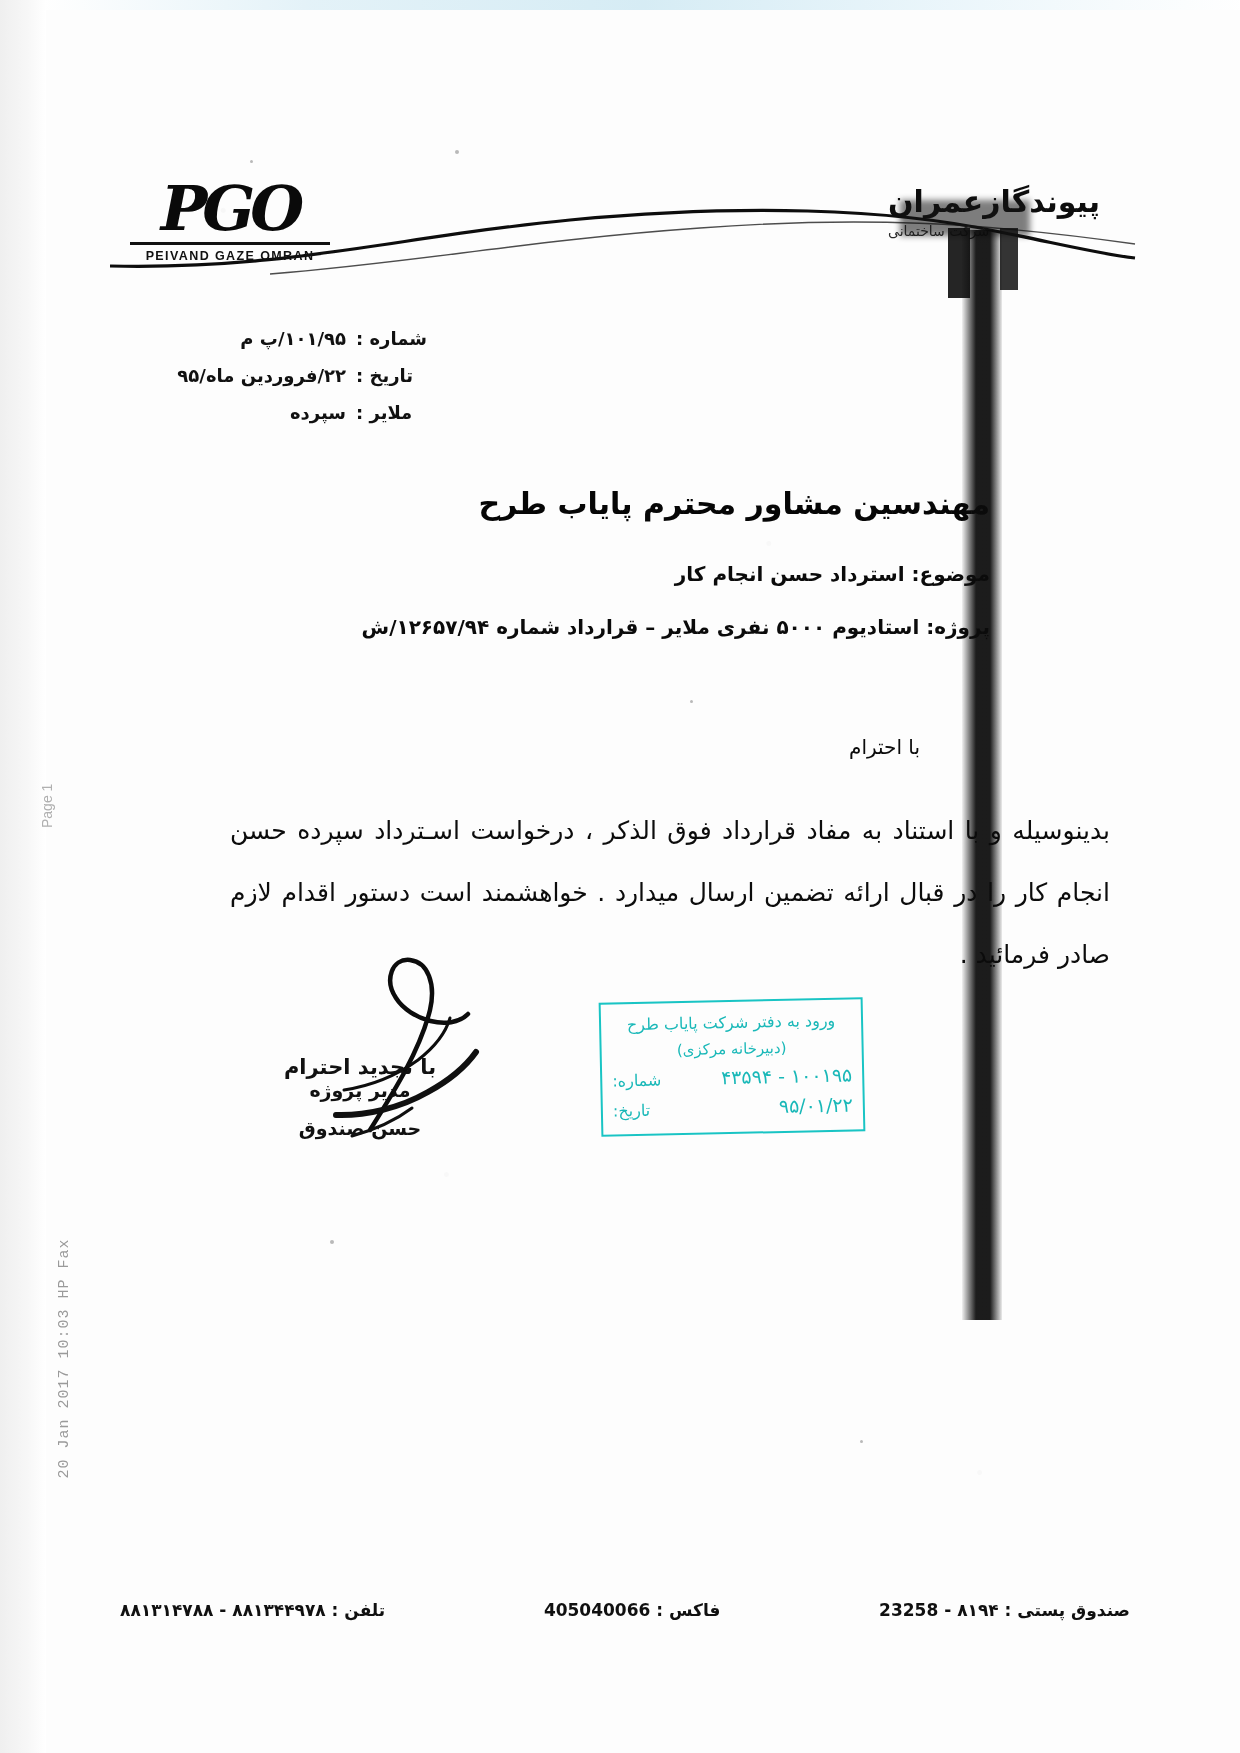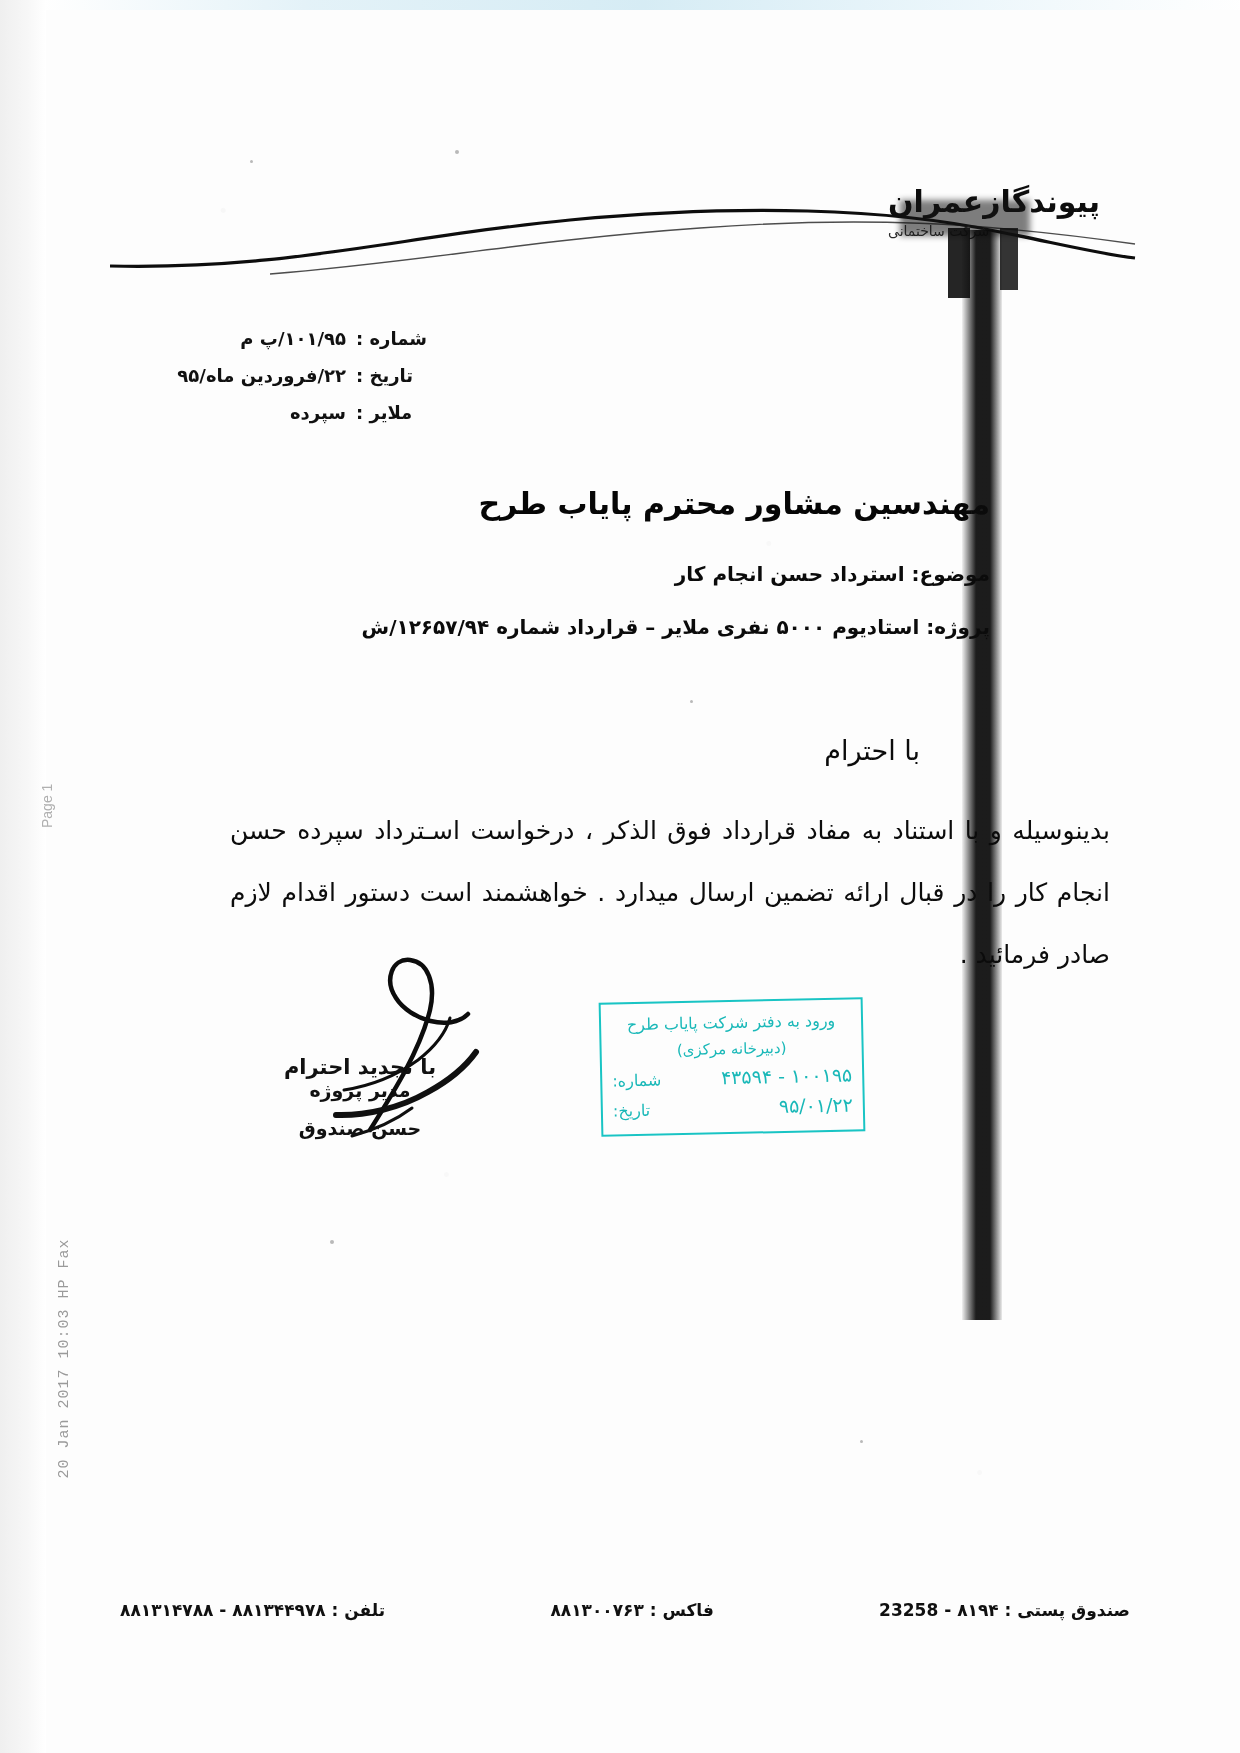--- a/index.html
+++ b/index.html
@@ -183,21 +183,21 @@
     right: 250px;
     top: 615px;
     font-size: 20px;
     font-weight: bold;
     color: #0b0b0b;
   }
   .salutation {
     position: absolute;
     right: 320px;
     top: 735px;
-    font-size: 27px;
+    font-size: 20px;
     color: #0b0b0b;
   }
   .para {
     position: absolute;
     right: 130px;
     top: 800px;
     width: 880px;
     font-size: 25px;
     line-height: 62px;
     color: #0c0c0c;
@@ -326,20 +326,25 @@
   <div class="fax-meta">20 Jan 2017 10:03  HP  Fax</div>
   <div class="page-mark">Page 1</div>
 
   <div class="letterhead">
 
     <svg class="header-swoosh" viewBox="0 0 1040 80" preserveAspectRatio="none">
       <path d="M10,70 C190,74 300,40 470,24 C640,8 790,12 900,36 C960,48 1000,58 1035,62" fill="none" stroke="#0d0d0d" stroke-width="3.2"></path>
       <path d="M170,78 C320,66 430,44 600,32 C760,20 880,26 1035,48" fill="none" stroke="#111" stroke-width="1.4" opacity=".75"></path>
     </svg>
 
+    <div class="logo-block">
+      <div class="logo-mark">PGO</div>
+      <div class="logo-rule"></div>
+      <div class="logo-sub">PEIVAND GAZE OMRAN</div>
+    </div>
 
     <div class="company-fa">
       <div class="name">پیوندگازعمران</div>
       <div class="kind">شرکت ساختمانی</div>
     </div>
   </div>
 
   <div class="meta">
     <div class="meta-row">
       <span class="meta-label">شماره :</span>
@@ -382,21 +387,21 @@
       <span>شماره:</span>
     </div>
     <div class="field">
       <span class="fval">۹۵/۰۱/۲۲</span>
       <span>تاریخ:</span>
     </div>
   </div>
 
   <div class="footer">
     <div class="item">صندوق پستی : ۸۱۹۴ - 23258</div>
-    <div class="item">فاکس : ۸۸۱۳۰۰۷۶۳</div>
+    <div class="item">فاکس : 405040066</div>
     <div class="item">تلفن : ۸۸۱۳۴۴۹۷۸ - ۸۸۱۳۱۴۷۸۸</div>
   </div>
 
   <div class="smear-top-dark"></div>
   <div class="smear-b"></div>
   <div class="smear-c"></div>
   <div class="smear-a"></div>
 
 </div>
 

